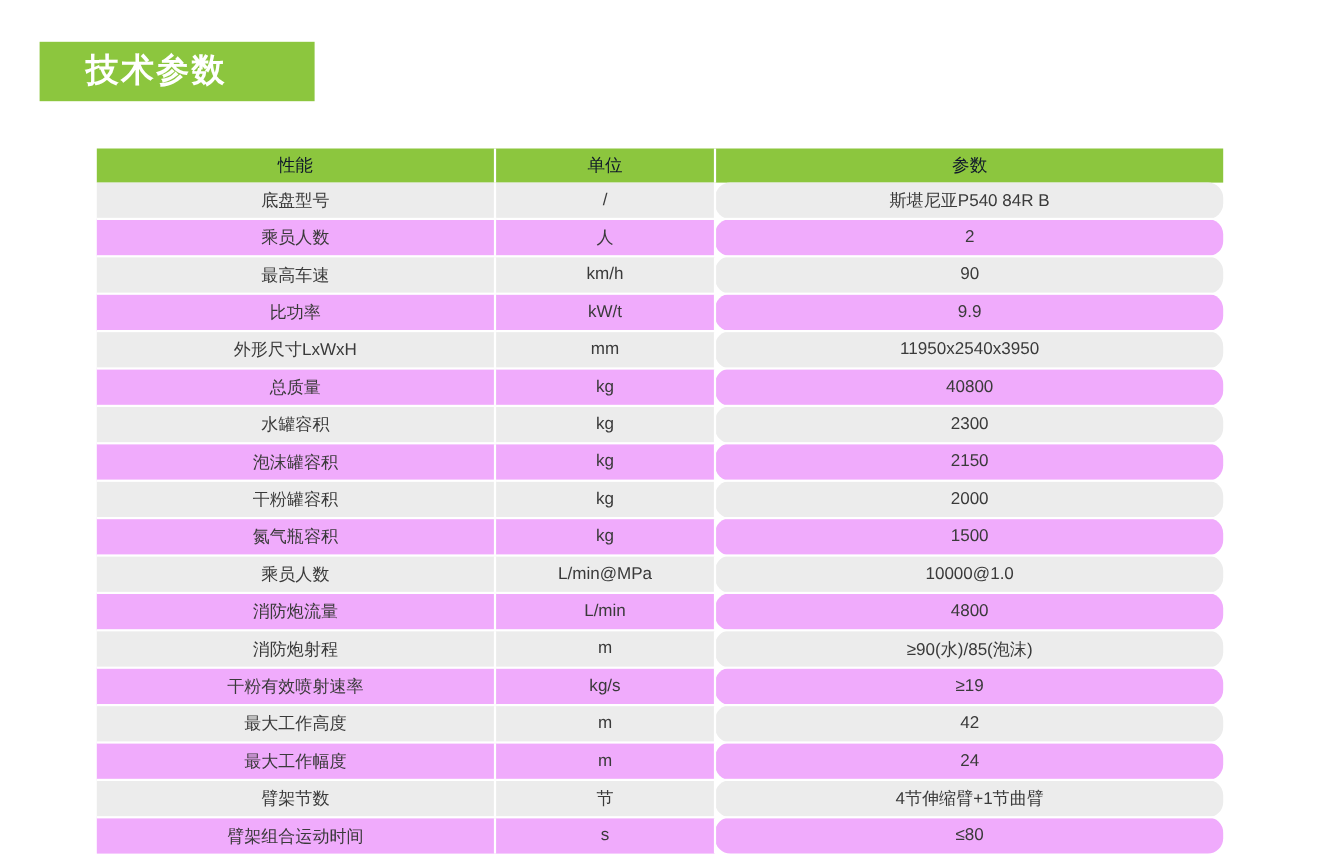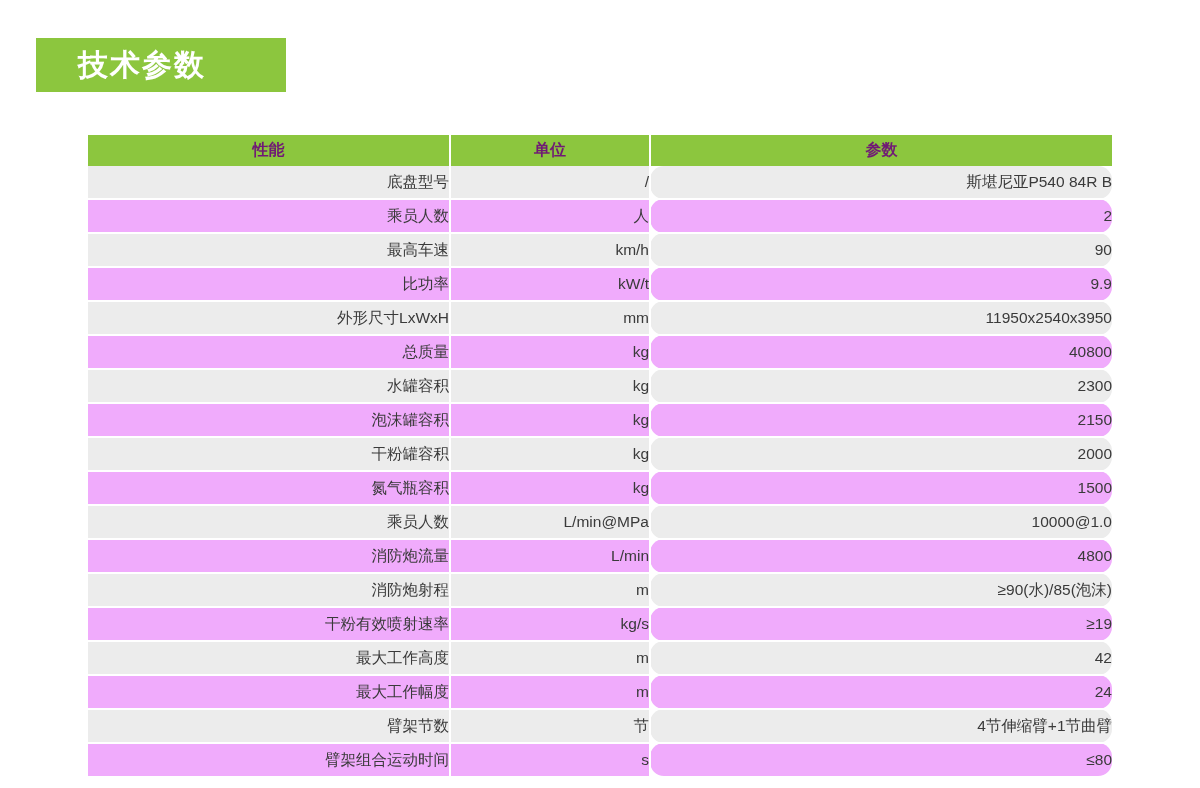--- a/index.html
+++ b/index.html
@@ -45,32 +45,32 @@
     top: 135px;
     width: 1024px;
     border-collapse: collapse;
     table-layout: fixed;
   }
   .spec-table col.c1 { width: 362px; }
   .spec-table col.c2 { width: 200px; }
   .spec-table col.c3 { width: 462px; }
   .spec-table th {
     background: #8cc63e;
-    color: #701a75;
+    color: #0f172a;
     font-size: 16px;
-    font-weight: bold;
+    font-weight: normal;
     height: 31px;
     text-align: center;
     border-right: 2px solid #ffffff;
     padding: 0;
   }
   .spec-table th:last-child { border-right: none; text-align: center; }
   .spec-table td {
     height: 32px;
-    text-align: right;
+    text-align: center;
     font-size: 15.5px;
     color: #3a3a3a;
     border-right: 2px solid #ffffff;
     border-bottom: 2px solid #ffffff;
     padding: 0;
     white-space: nowrap;
   }
   .spec-table td:last-child { border-right: none; border-radius: 14px; }
   tbody tr.odd td { background: #ececec; }
   tbody tr.even td { background: #f0abfc; }

